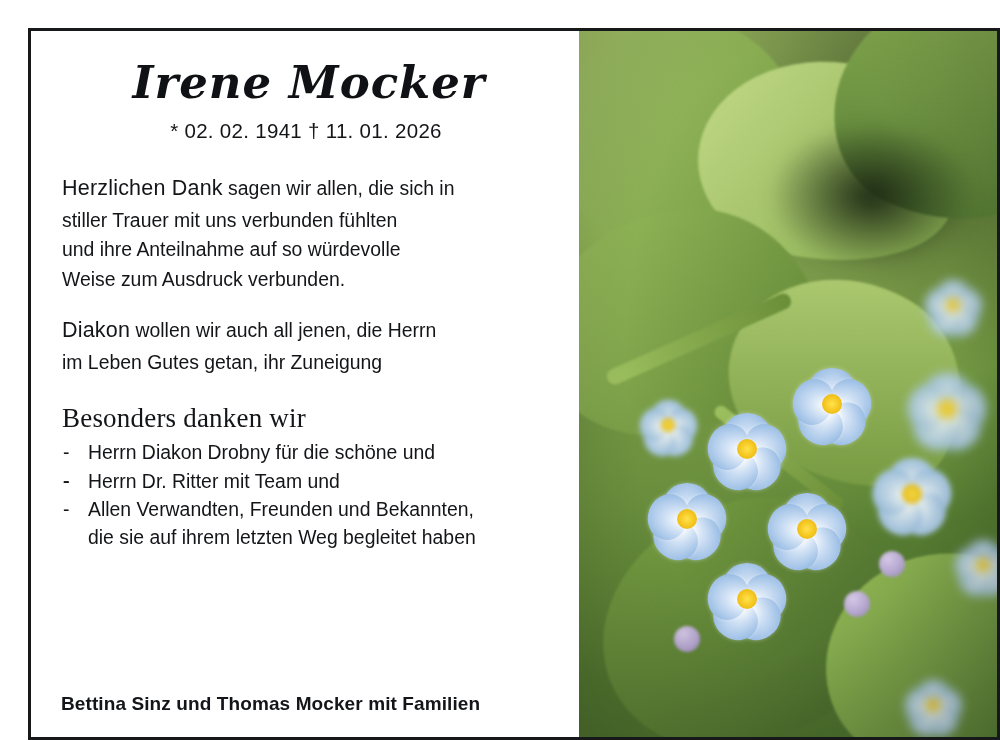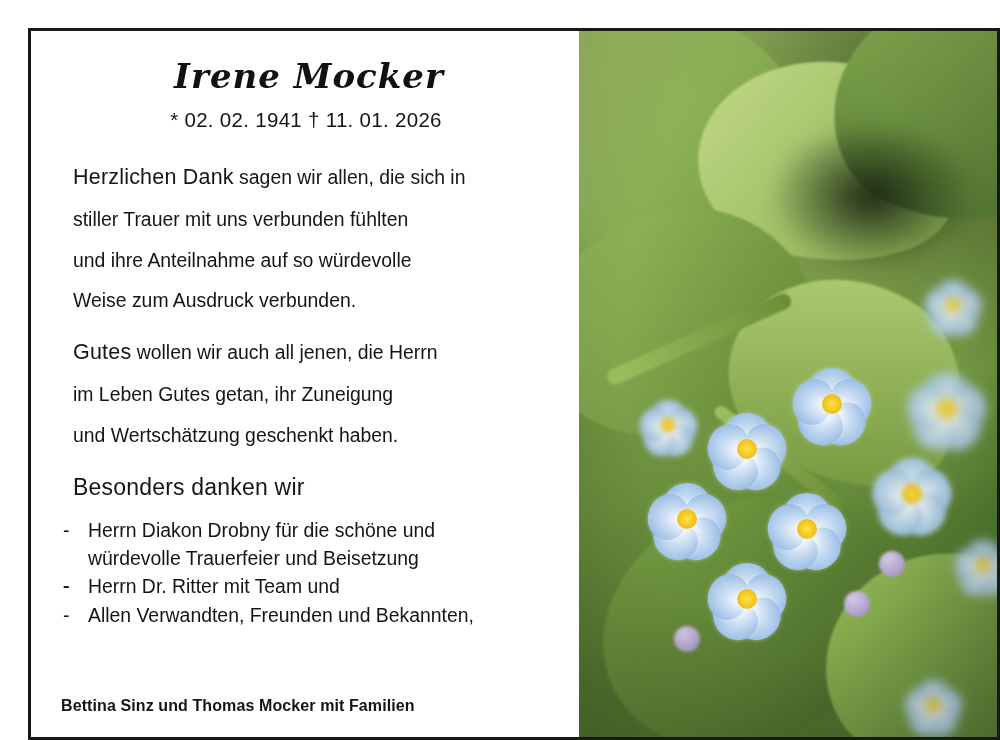--- a/index.html
+++ b/index.html
@@ -48,21 +48,21 @@
     height: 100%;
     overflow: hidden;
     background: #6c8a3c;
   }
 
   
   .name {
     font-family: "DejaVu Serif", serif;
     font-style: italic;
     font-weight: 700;
-    font-size: 34px;
+    font-size: 45px;
     line-height: 1.05;
     letter-spacing: 1px;
     color: #101114;
     text-align: center;
     margin: 10px 0 0 0;
     padding-left: 6px;
   }
   .dates {
     text-align: center;
     font-size: 20.5px;
@@ -80,26 +80,27 @@
     line-height: 1.47;
   }
   .para {
     margin-bottom: 22px;
   }
   .lead {
     font-size: 21.5px;
     letter-spacing: 0.2px;
   }
   .para p {
-    margin: 12px;
+    margin: 1px;
   }
   .section-title {
-    font-size: 23px;
+    font-size: 27px;
     margin: 0 0 4px 0;
     letter-spacing: 0.2px;
+    font-family: Liberation Serif, serif;
   }
   .thanks-list {
     list-style: none;
     margin: 0;
     padding: 0;
   }
   .thanks-list li {
     position: relative;
     padding-left: 27px;
     margin-bottom: 1px;
@@ -111,21 +112,21 @@
     left: 2px;
     top: 0;
   }
   .thanks-list li .l2 {
     display: block;
   }
   .signature {
     position: absolute;
     left: 30px;
     bottom: 22px;
-    font-size: 16px;
+    font-size: 19px;
     font-weight: 700;
     color: #141518;
     letter-spacing: 0.1px;
   }
 
   
   .photo-pane .bg {
     position: absolute;
     inset: 0;
     background:
@@ -232,46 +233,45 @@
       <div class="body">
 
         <div class="para">
           <p><span class="lead">Herzlichen Dank</span><span> sagen wir allen, die sich in</span></p>
           <p>stiller Trauer mit uns verbunden fühlten</p>
           <p>und ihre Anteilnahme auf so würdevolle</p>
           <p>Weise zum Ausdruck verbunden.</p>
         </div>
 
         <div class="para">
-          <p><span class="lead">Gutes</span><span> wollen wir auch all jenen, die Herrn</span></p>
+          <p><span class="lead">Diakon</span><span> wollen wir auch all jenen, die Herrn</span></p>
           <p>im Leben Gutes getan, ihr Zuneigung</p>
-          <p>und Wertschätzung geschenkt haben.</p>
         </div>
 
         <div class="para">
           <p class="section-title">Besonders danken wir</p>
           <ul class="thanks-list">
             <li>
               <span class="dash">-</span>
               <span>Herrn Diakon Drobny für die schöne und</span>
-              <span class="l2">würdevolle Trauerfeier und Beisetzung</span>
             </li>
             <li>
               <span class="dash">-</span>
             </li>
             <li>
               <span class="dash">-</span>
             </li>
             <li>
               <span class="dash">-</span>
               <span>Herrn Dr. Ritter mit Team und</span>
             </li>
             <li>
               <span class="dash">-</span>
               <span>Allen Verwandten, Freunden und Bekannten,</span>
+              <span class="l2">die sie auf ihrem letzten Weg begleitet haben</span>
             </li>
           </ul>
         </div>
 
       </div>
 
       <div class="signature">Bettina Sinz und Thomas Mocker mit Familien</div>
     </div>
 
     <div class="photo-pane">

